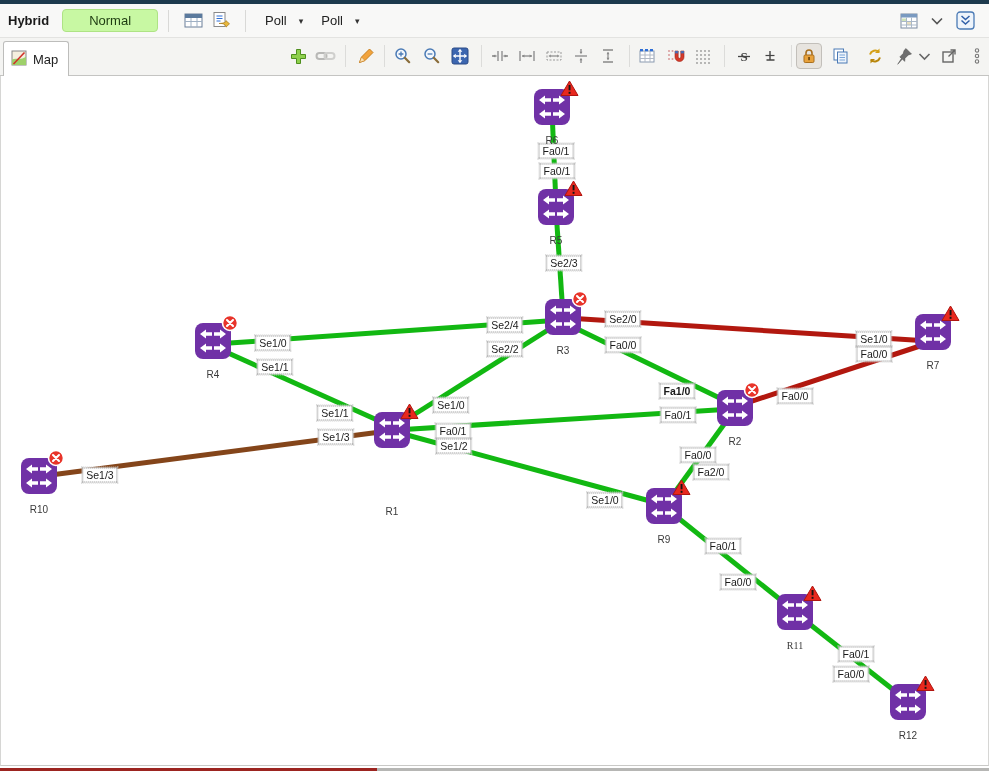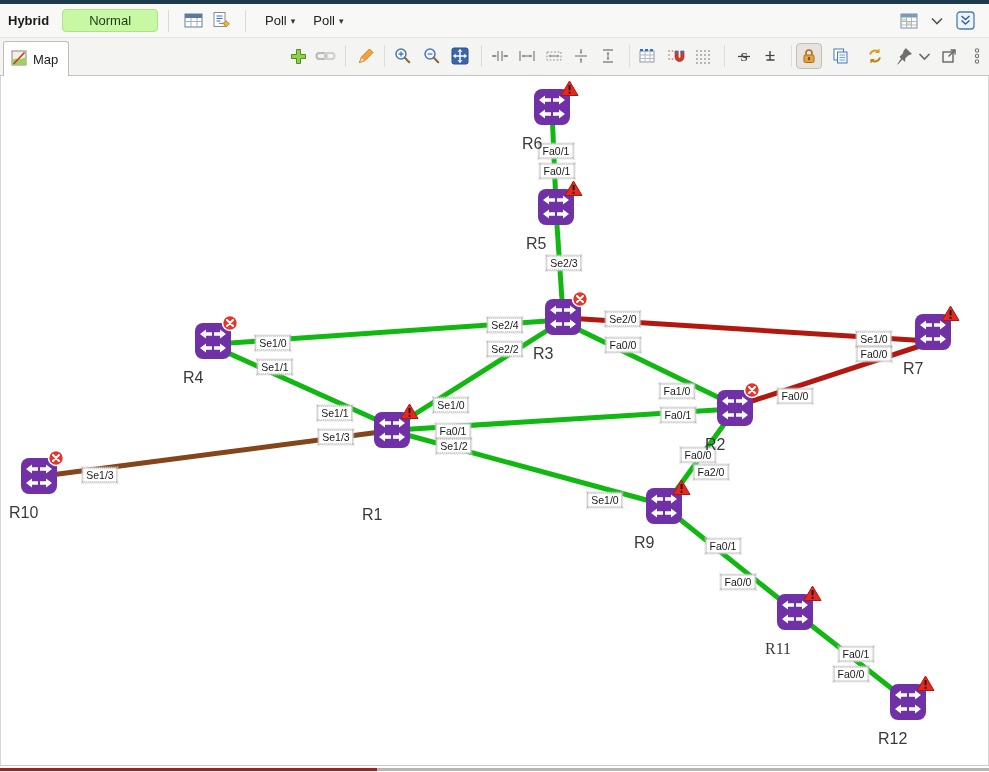--- a/index.html
+++ b/index.html
@@ -6,37 +6,37 @@
   html,body { background:#e8e8e8; }
   body { font-family:"Liberation Sans", sans-serif; }
   .app { position:relative; width:989px; height:772px; background:#fff; overflow:hidden; }
   .topstrip { height:4px; background:#1d3a4d; width:100%; }
   
   .header { height:34px; background:#f8f8f7; display:flex; align-items:center; padding:0 10px 0 8px; border-bottom:1px solid #e3e3e1; }
   .mode-label { font-weight:bold; font-size:13px; color:#1a1a1a; }
   .normal-btn { margin-left:13px; background:#c8f8a3; border:1px solid #aee385; border-radius:4px; font-size:13px; color:#1d3a10; padding:3px 26px; cursor:pointer; }
   .vdiv { width:1px; height:22px; background:#d9d9d7; margin:0 10px; }
   .hicon { width:24px; height:24px; display:flex; align-items:center; justify-content:center; cursor:pointer; margin:0 2px; }
-  .menu { font-size:13px; color:#222; margin:0 9px; cursor:pointer; display:flex; align-items:center; gap:4px; }
+  .menu { font-size:13px; color:#222; margin:0 9px; cursor:pointer; display:flex; align-items:center; gap:12px; }
   .menu .arr { font-size:9px; color:#333; }
   .hspacer { flex:1; }
   
   .tabbar { height:38px; background:#f4f4f2; border-bottom:1px solid #c4c4c2; display:flex; align-items:flex-end; position:relative; }
   .maptab { position:relative; margin-left:3px; height:35px; background:#fff; border:1px solid #bdbdbb; border-bottom:none; border-radius:3px 3px 0 0; display:flex; align-items:center; gap:6px; padding:0 10px 0 7px; font-size:13px; color:#222; bottom:-1px; z-index:2; cursor:pointer; }
   .toolrow { display:flex; align-items:center; height:38px; }
   .tb { width:26px; height:26px; display:flex; align-items:center; justify-content:center; cursor:pointer; border-radius:4px; }
   .tb.active { background:#e7e4df; border:1px solid #c2bfba; }
   .tdiv { width:1px; height:22px; background:#dcdcda; }
   
   .canvas { position:relative; width:989px; height:690px; background:#fff; border-left:1px solid #d6d6d4; border-right:1px solid #d6d6d4; border-bottom:1px solid #c9c9c7; overflow:hidden; }
   #link-layer { position:absolute; left:0; top:0; z-index:1; }
   .iflabel { position:absolute; transform:translate(-50%,-50%); background:#fff; border:1px dotted #8a8a8a; outline:1px dotted #c9c9c9; font-size:10.5px; line-height:13px; padding:0 3px; color:#1a1a1a; white-space:nowrap; z-index:2; cursor:pointer; }
   .node { position:absolute; width:38px; height:38px; z-index:3; cursor:pointer; }
   .badge { position:absolute; width:19px; height:18px; z-index:4; }
-  .nodelabel { position:absolute; width:60px; text-align:left; font-size:16px; color:#3a3a3a; z-index:3; }
+  .nodelabel { position:absolute; width:60px; text-align:center; font-size:10px; color:#3a3a3a; z-index:3; }
   
   .footer { position:relative; height:5px; background:#fff; }
   .edge-red { position:absolute; left:0; bottom:0; width:377px; height:3px; }
   .edge-gray { position:absolute; left:377px; right:0; bottom:0; height:3px; background:#b6b6b4; }
 </style>
 </head>
 <body>
 
 <div class="app">
   <div class="topstrip"></div>
@@ -307,21 +307,21 @@
       <div class="iflabel" style="left: 563px; top: 187px;">Se2/3</div>
       <div class="iflabel" style="left: 272px; top: 267px;">Se1/0</div>
       <div class="iflabel" style="left: 504px; top: 249px;">Se2/4</div>
       <div class="iflabel" style="left: 274px; top: 291px;">Se1/1</div>
       <div class="iflabel" style="left: 334px; top: 337px;">Se1/1</div>
       <div class="iflabel" style="left: 504px; top: 273px;">Se2/2</div>
       <div class="iflabel" style="left: 450px; top: 329px;">Se1/0</div>
       <div class="iflabel" style="left: 622px; top: 243px;">Se2/0</div>
       <div class="iflabel" style="left: 873px; top: 263px;">Se1/0</div>
       <div class="iflabel" style="left: 622px; top: 269px;">Fa0/0</div>
-      <div class="iflabel" style="left: 676px; top: 315px;">Fa1/0</div>
+      <div class="iflabel" style="left: 676px; top: 315px; font-weight: bold;">Fa1/0</div>
       <div class="iflabel" style="left: 452px; top: 355px;">Fa0/1</div>
       <div class="iflabel" style="left: 677px; top: 339px;">Fa0/1</div>
       <div class="iflabel" style="left: 453px; top: 370px;">Se1/2</div>
       <div class="iflabel" style="left: 604px; top: 424px;">Se1/0</div>
       <div class="iflabel" style="left: 335px; top: 361px;">Se1/3</div>
       <div class="iflabel" style="left: 99px; top: 399px;">Se1/3</div>
       <div class="iflabel" style="left: 794px; top: 320px;">Fa0/0</div>
       <div class="iflabel" style="left: 873px; top: 278px;">Fa0/0</div>
       <div class="iflabel" style="left: 697px; top: 379px;">Fa0/0</div>
       <div class="iflabel" style="left: 698px; top: 396px; margin-left: 12px;">Fa2/0</div>

